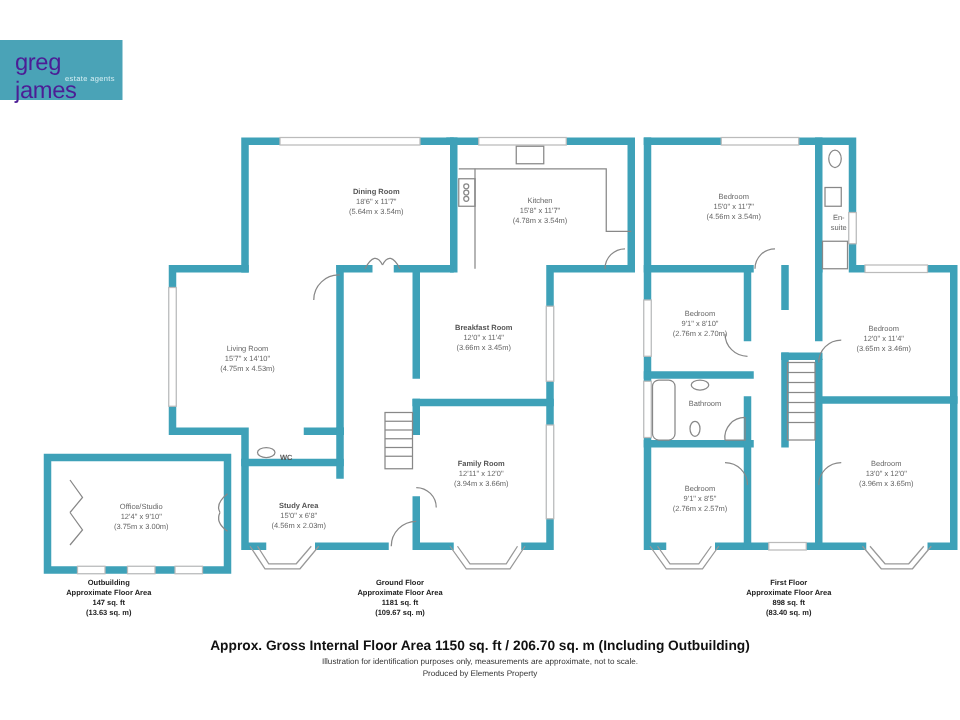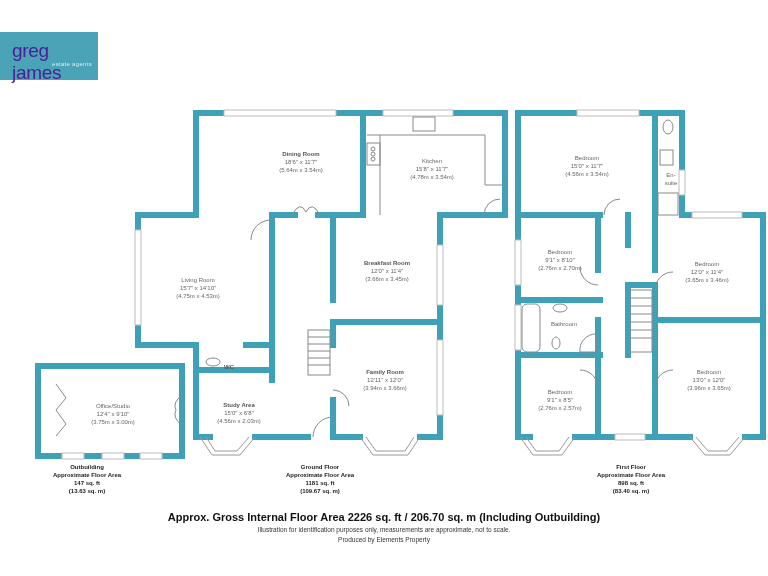--- a/index.html
+++ b/index.html
@@ -237,15 +237,15 @@
   <div>1181 sq. ft</div>
   <div>(109.67 sq. m)</div>
 </div>
 <div class="area" style="left:631px;top:463px;">
   <div>First Floor</div>
   <div>Approximate Floor Area</div>
   <div>898 sq. ft</div>
   <div>(83.40 sq. m)</div>
 </div>
 
-<div class="footer f-title">Approx. Gross Internal Floor Area 2226 sq. ft / 206.70 sq. m (Including Outbuilding)</div>
+<div class="footer f-title">Approx. Gross Internal Floor Area 1150 sq. ft / 206.70 sq. m (Including Outbuilding)</div>
 <div class="footer f-note">Illustration for identification purposes only, measurements are approximate, not to scale.</div>
 <div class="footer f-prod">Produced by Elements Property</div>
 
 </body></html>

